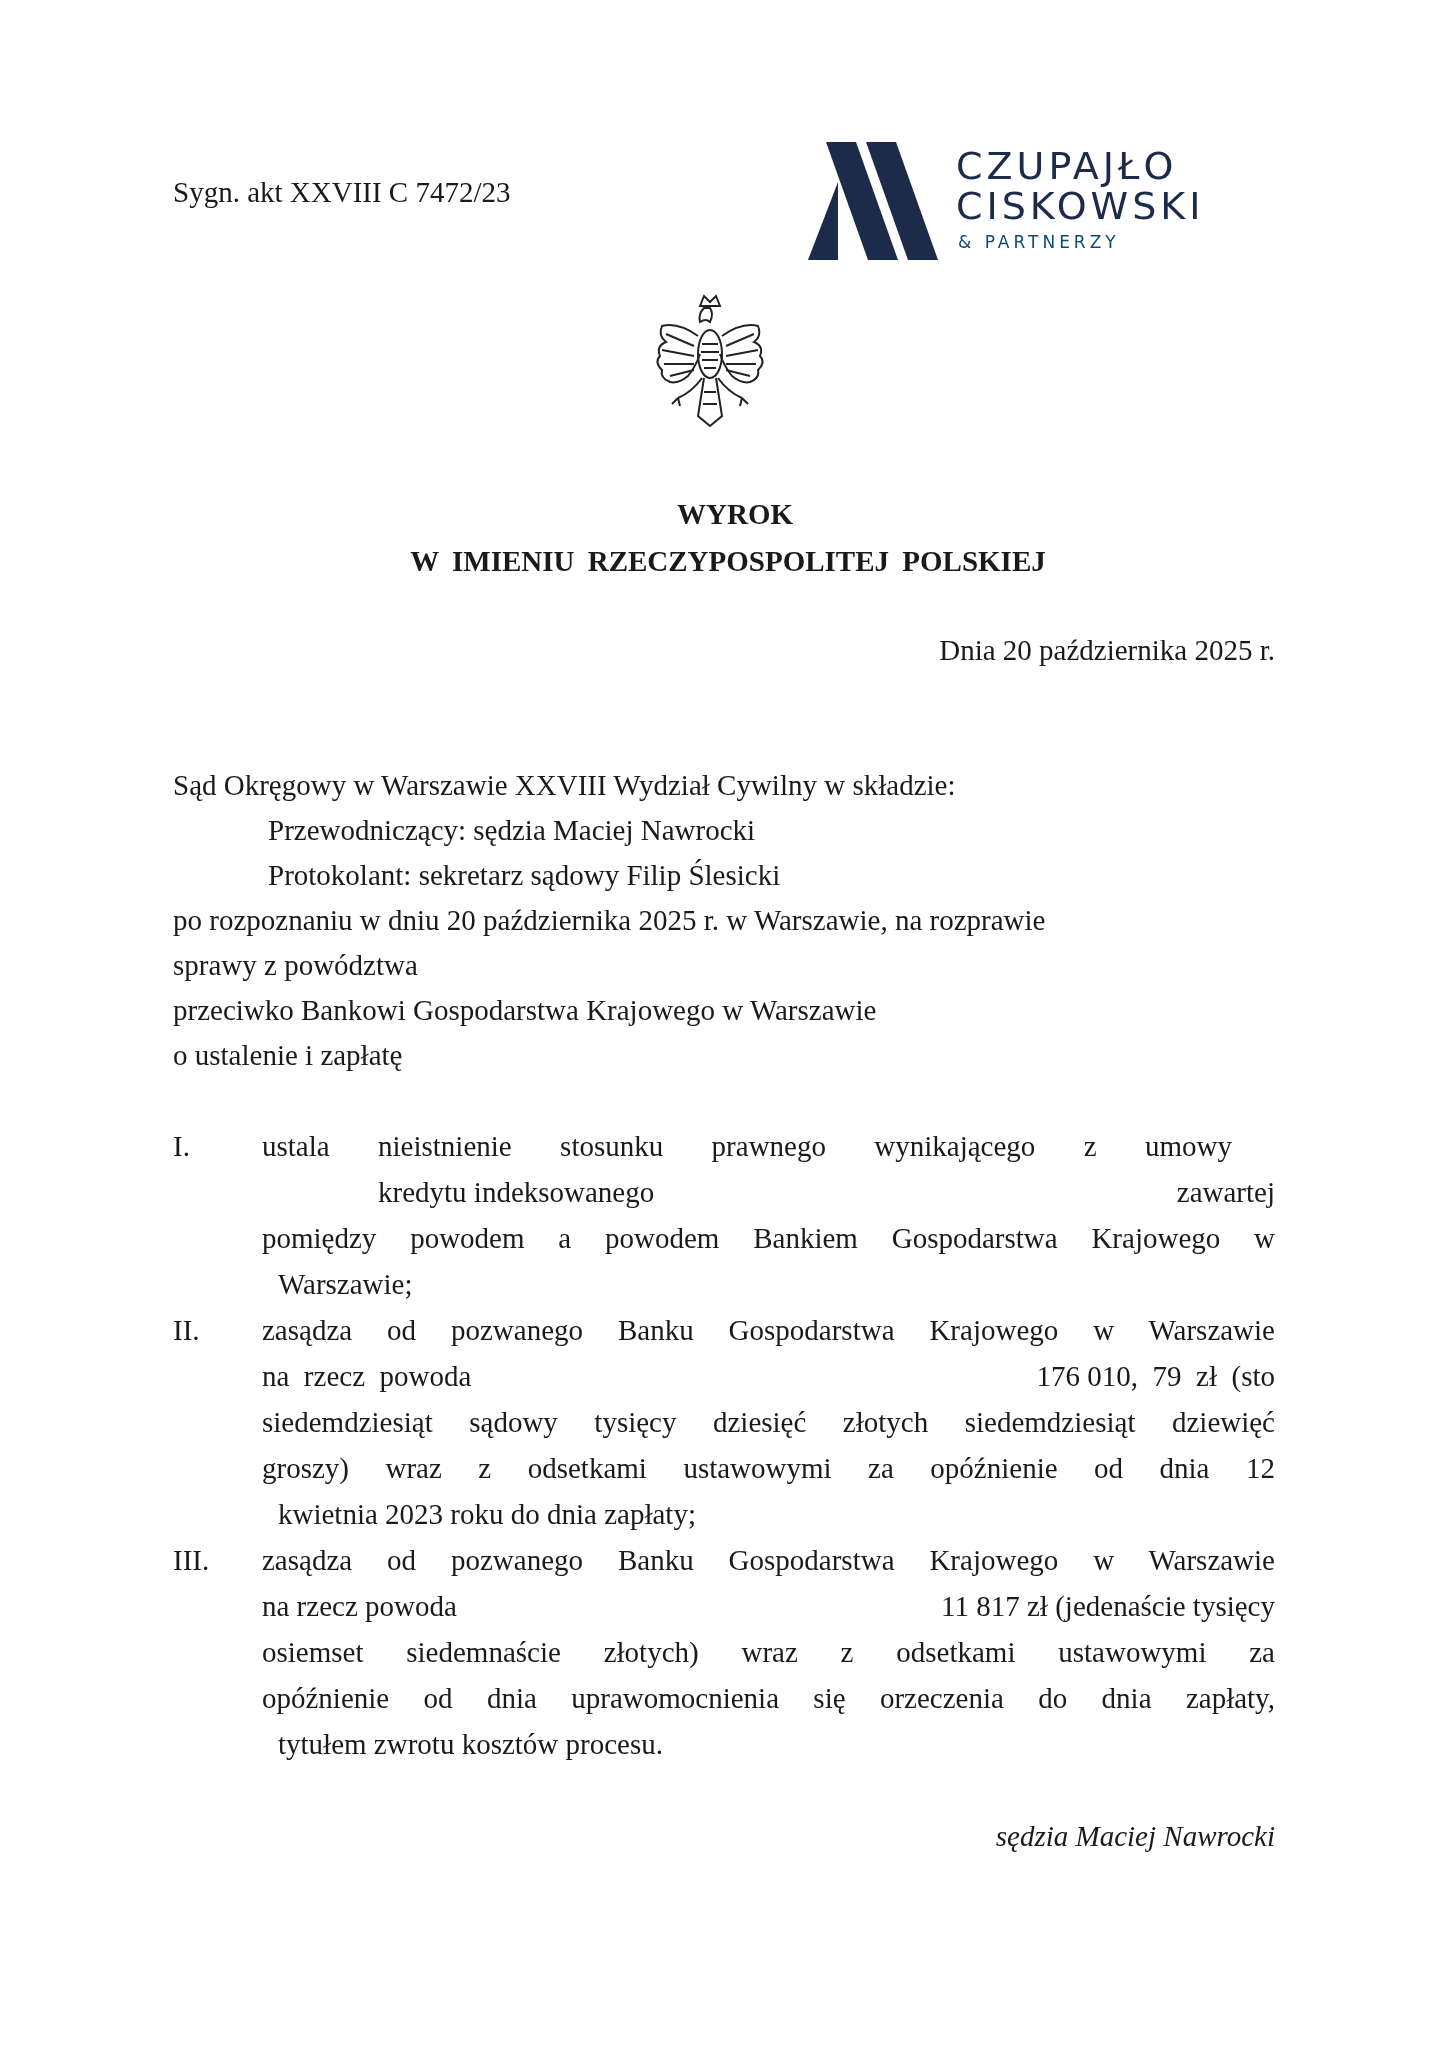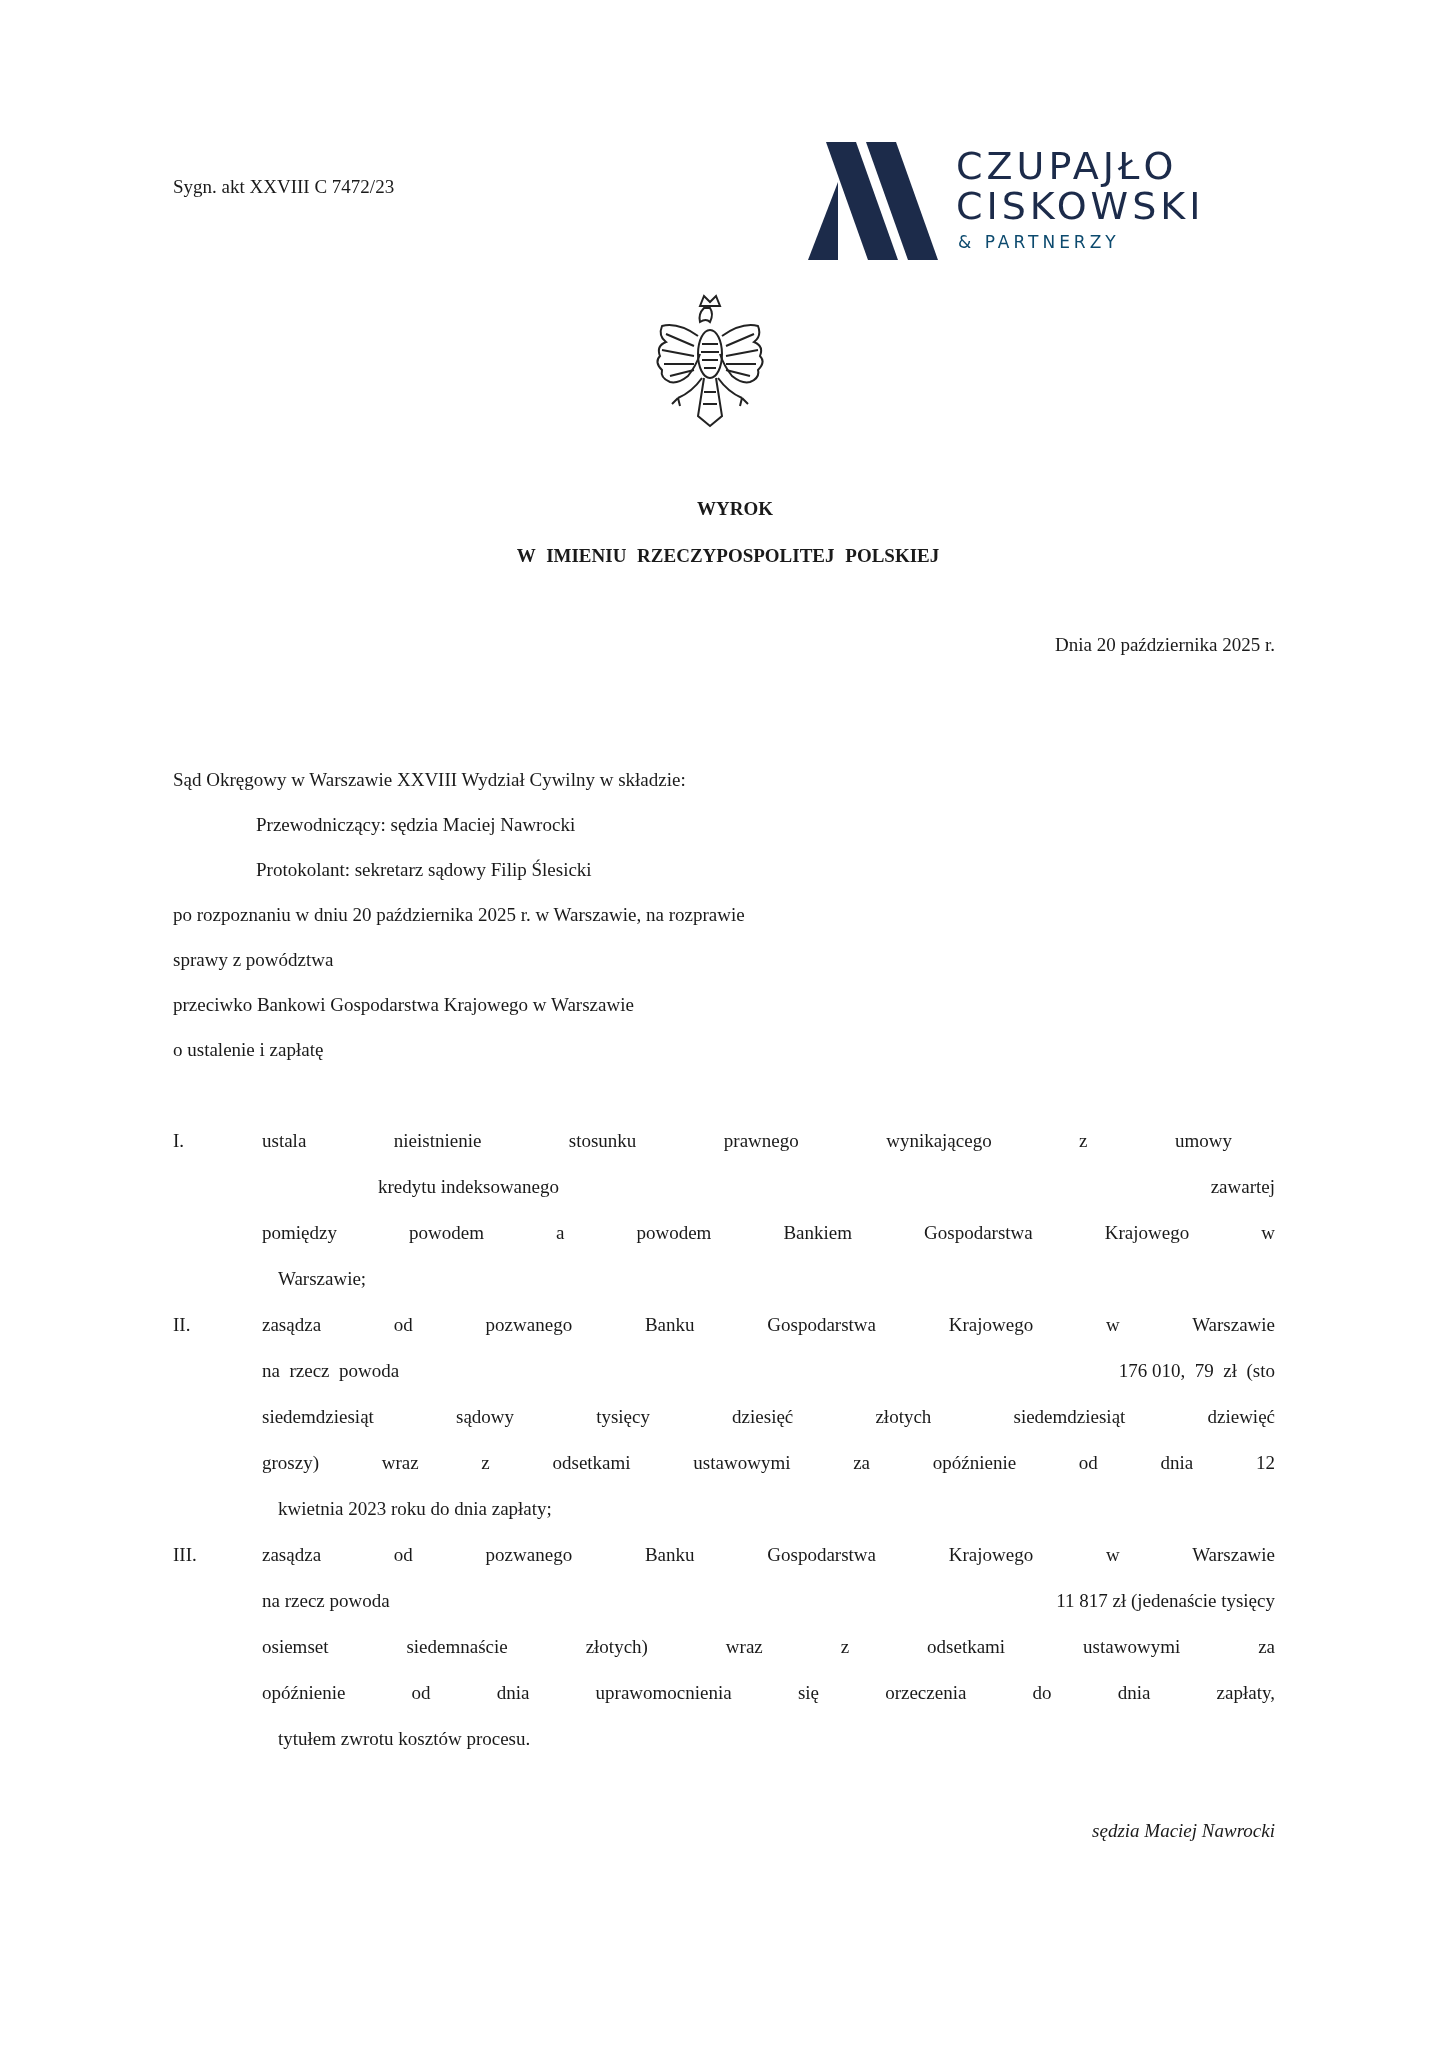--- a/index.html
+++ b/index.html
@@ -1,41 +1,41 @@
 <!DOCTYPE html>
 <html><head>
   <meta charset="utf-8">
   <style>
     html, body { margin: 0; padding: 0; background: #ffffff; }
     body {
       width: 1448px; height: 2048px; position: relative; overflow: hidden;
       font-family: "DejaVu Serif", "Liberation Serif", serif;
       color: #1a1a1a;
     }
-    .serif { font-family: "Liberation Serif", "DejaVu Serif", serif; font-size: 19px; letter-spacing: 0; }
+    .serif { font-family: "Liberation Serif", "DejaVu Serif", serif; font-size: 29px; letter-spacing: 0; }
     .abs { position: absolute; white-space: nowrap; }
 
     
     #sygn { left: 173px; top: 176px; }
     #logo { position: absolute; left: 808px; top: 142px; width: 440px; height: 120px; }
     .logo-text { position: absolute; font-family: "DejaVu Sans", "Liberation Sans", sans-serif; color: #1c2b4a; letter-spacing: 4px; }
     #logo-l1 { left: 148px; top: 2px; font-size: 38px; }
     #logo-l2 { left: 148px; top: 42px; font-size: 38px; }
     #logo-l3 { left: 150px; top: 90px; font-size: 17px; color: #0c4a6e; letter-spacing: 4px; }
 
     #eagle { position: absolute; left: 648px; top: 292px; width: 124px; height: 140px; }
 
     
     #title1 { left: 0; width: 1470px; text-align: center; top: 498px; font-weight: bold; }
     #title2 { left: 0; width: 1456px; text-align: center; top: 545px; font-weight: bold; word-spacing: 6px; }
     #date { right: 173px; top: 634px; }
 
     
     .line { left: 173px; }
-    .indent { left: 256px; font-family: Liberation Serif, serif; }
+    .indent { left: 268px; font-family: Liberation Serif, serif; }
 
     
     .num { left: 173px; }
     .body-line { left: 262px; width: 1013px; text-align: justify; text-align-last: justify; }
     .body-last { left: 278px; }
     .split { left: 262px; width: 1013px; display: flex; justify-content: space-between; }
     .sig { right: 173px; top: 1820px; font-style: italic; }
   </style>
 </head>
 <body>

